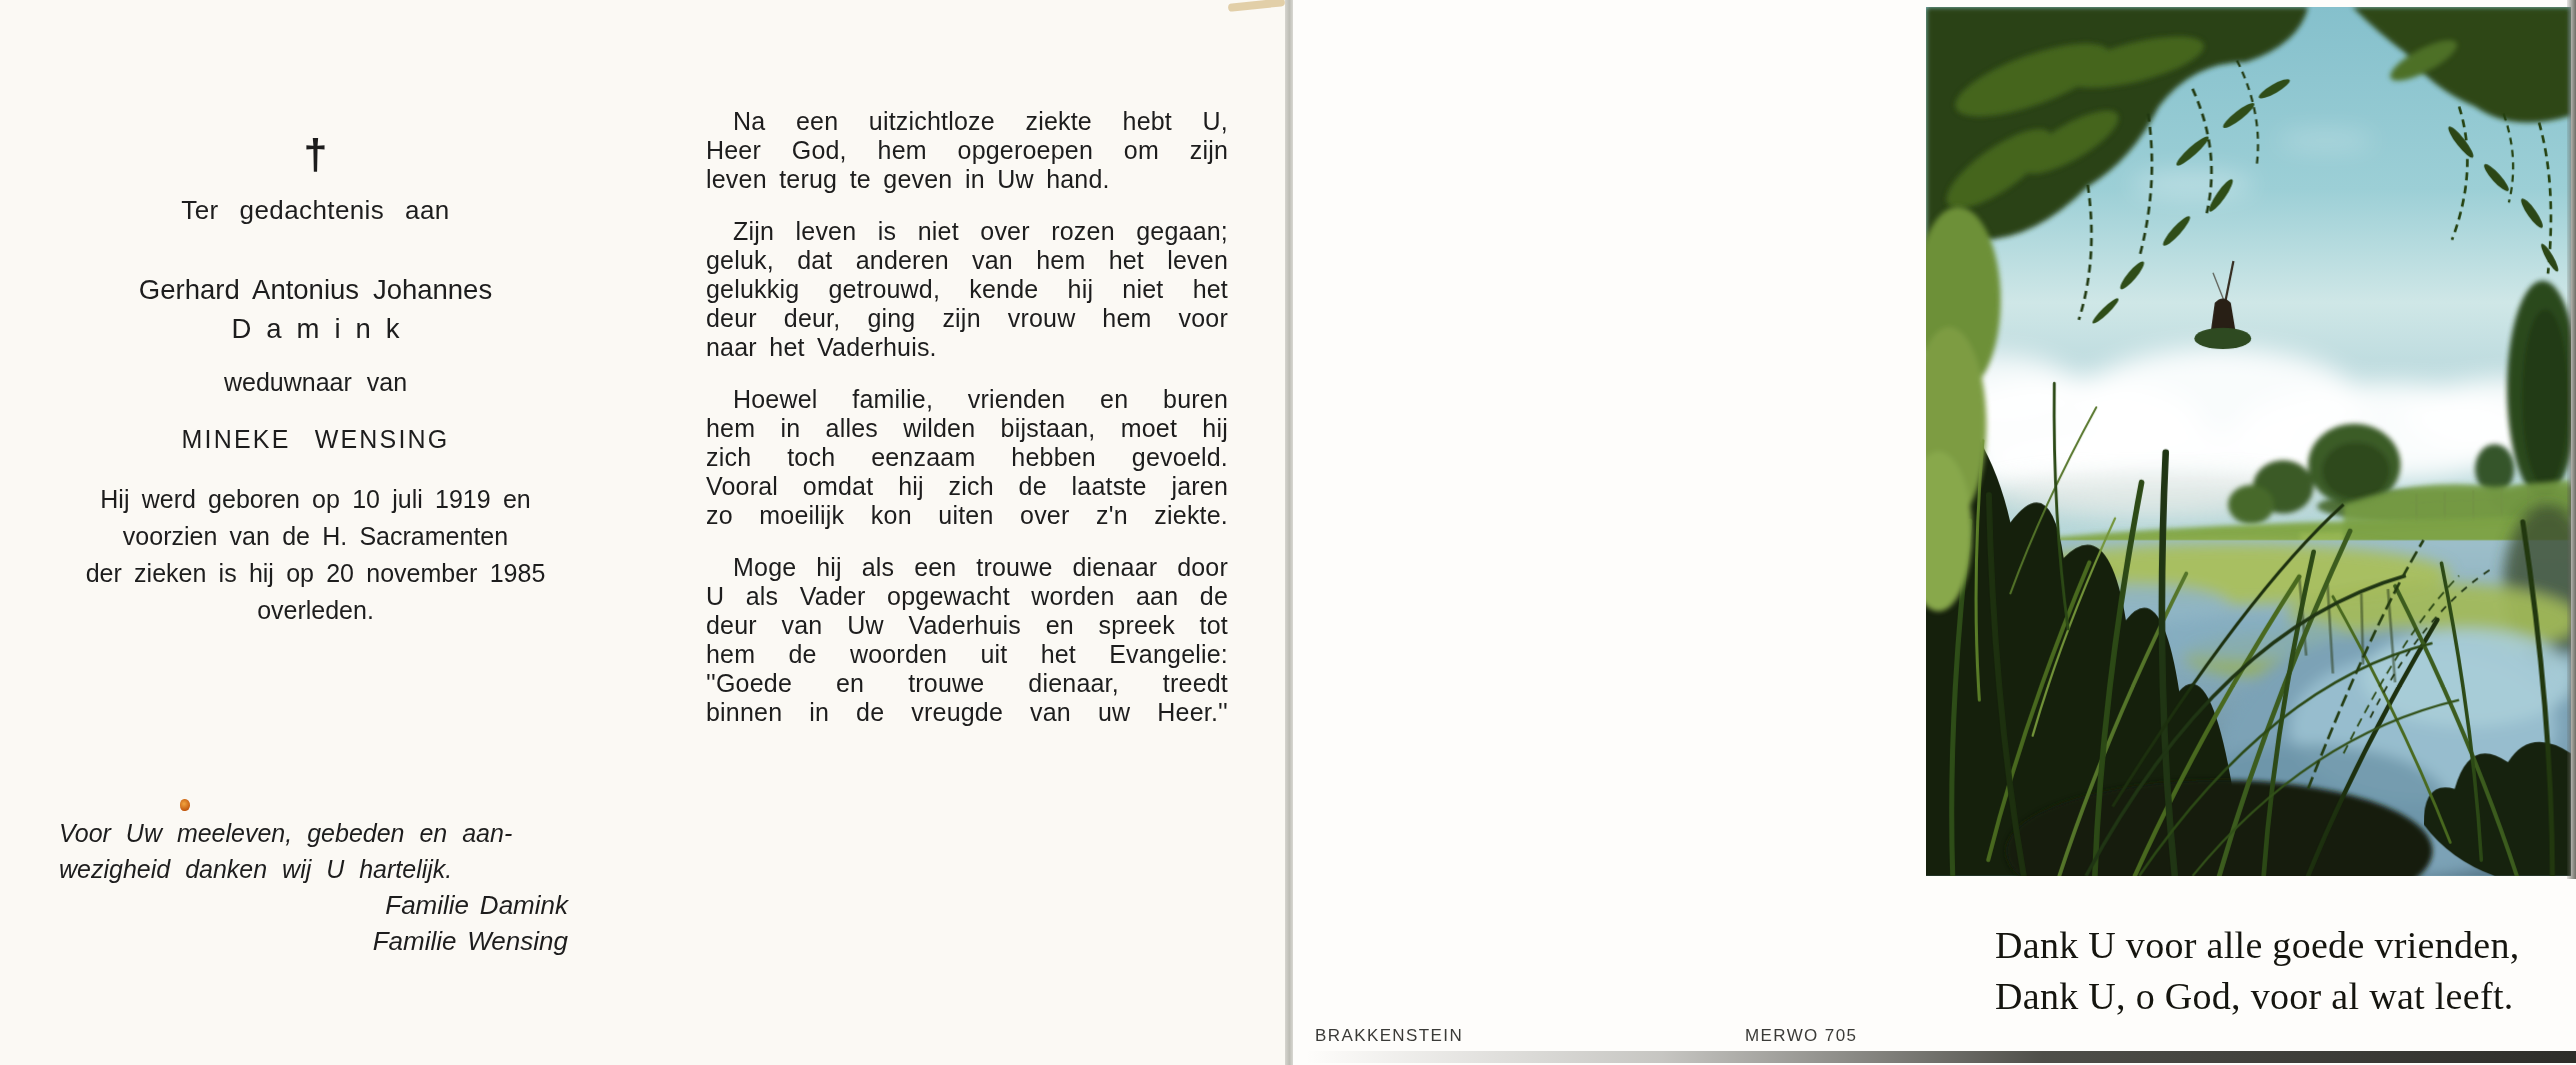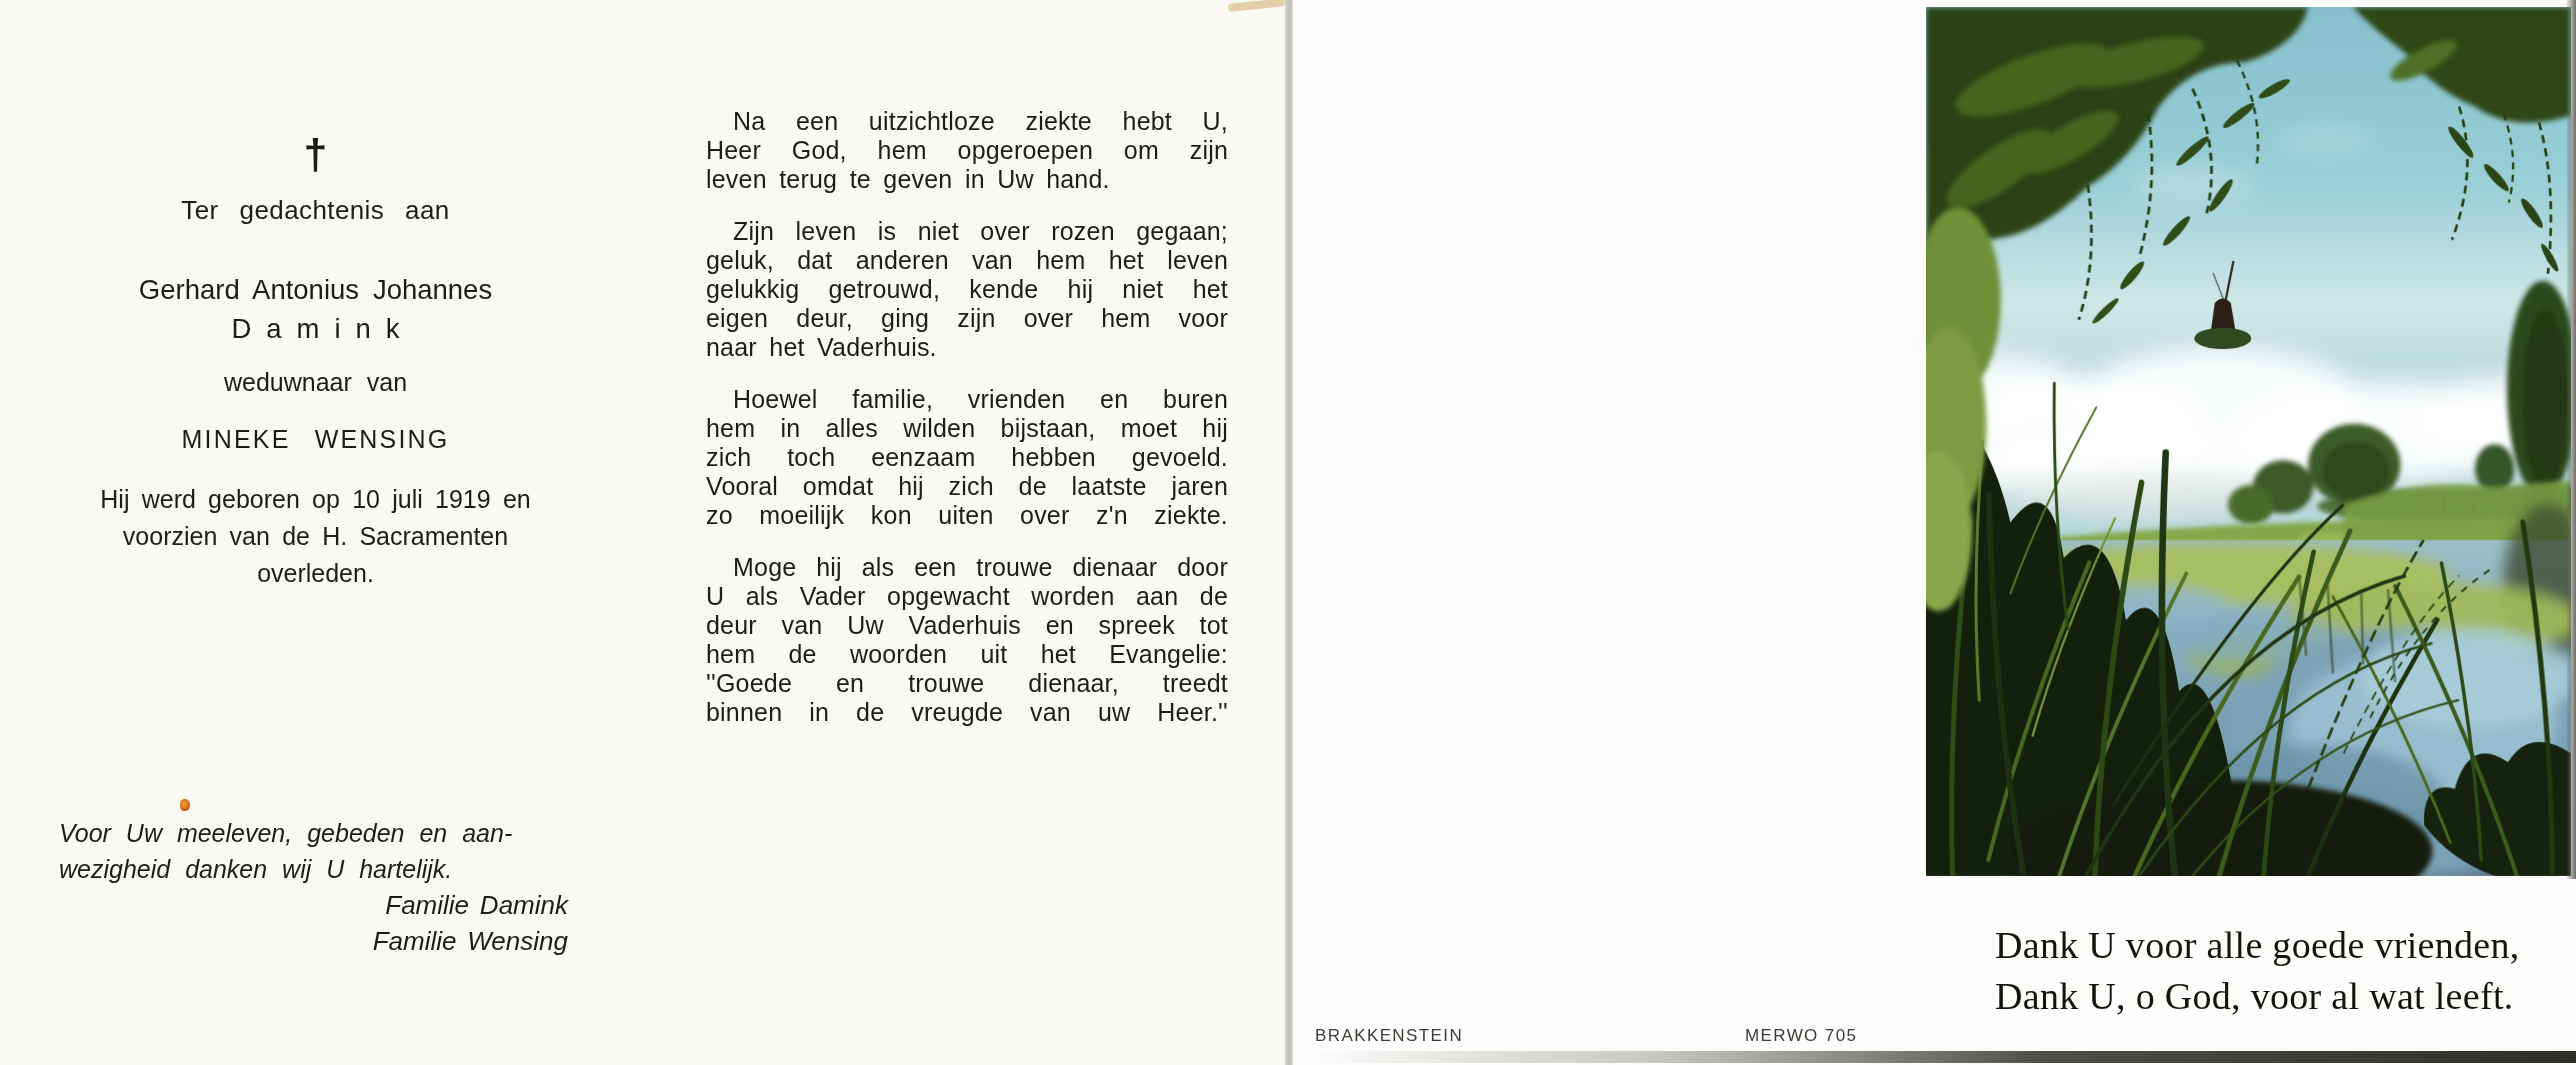--- a/index.html
+++ b/index.html
@@ -65,20 +65,21 @@
 
 <div class="abs lc" id="cross">†</div>
 <div class="abs lc" id="intro">Ter gedachtenis aan</div>
 <div class="abs lc" id="name1">Gerhard Antonius Johannes</div>
 <div class="abs lc" id="name2">Damink</div>
 <div class="abs lc" id="relation">weduwnaar van</div>
 <div class="abs lc" id="spouse">MINEKE WENSING</div>
 <div class="abs lc" id="bio">
   <div>Hij werd geboren op 10 juli 1919 en</div>
   <div>voorzien van de H. Sacramenten</div>
+  <div>der zieken is hij op 20 november 1985</div>
   <div>overleden.</div>
 </div>
 <div class="abs" id="thanks">
   <div>Voor Uw meeleven, gebeden en aan-</div>
   <div>wezigheid danken wij U hartelijk.</div>
 </div>
 <div class="abs" id="family">
   <div>Familie Damink</div>
   <div>Familie Wensing</div>
 </div>
@@ -86,21 +87,21 @@
 <div class="abs" id="middle">
   <div class="para">
     <div class="ln jl ind">Na een uitzichtloze ziekte hebt U,</div>
     <div class="ln jl">Heer God, hem opgeroepen om zijn</div>
     <div class="ln nl">leven terug te geven in Uw hand.</div>
   </div>
   <div class="para">
     <div class="ln jl ind">Zijn leven is niet over rozen gegaan;</div>
     <div class="ln jl">geluk, dat anderen van hem het leven</div>
     <div class="ln jl">gelukkig getrouwd, kende hij niet het</div>
-    <div class="ln jl">eigen deur, ging zijn over hem voor</div>
+    <div class="ln jl">deur deur, ging zijn vrouw hem voor</div>
     <div class="ln nl">naar het Vaderhuis.</div>
   </div>
   <div class="para">
     <div class="ln jl ind">Hoewel familie, vrienden en buren</div>
     <div class="ln jl">hem in alles wilden bijstaan, moet hij</div>
     <div class="ln jl">zich toch eenzaam hebben gevoeld.</div>
     <div class="ln jl">Vooral omdat hij zich de laatste jaren</div>
     <div class="ln jl">zo moeilijk kon uiten over z'n ziekte.</div>
   </div>
   <div class="para">

